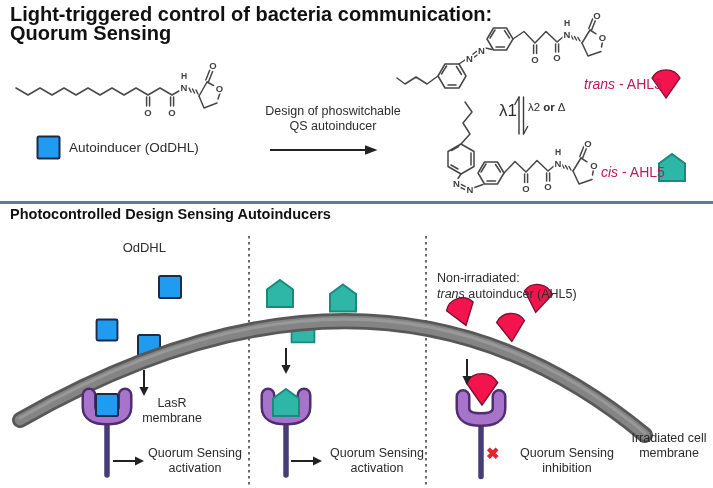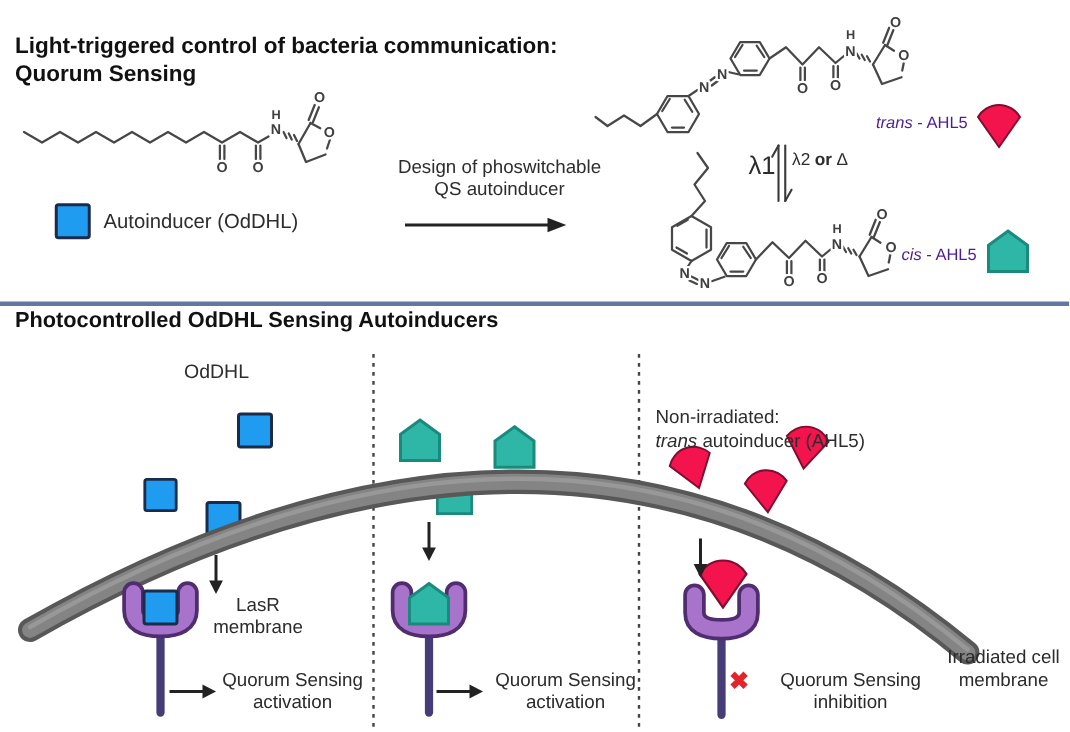--- a/index.html
+++ b/index.html
@@ -1,25 +1,25 @@
 <!DOCTYPE html>
 <html style="--autoinducer-blue: #1F9BF0; --cis-teal: #2EB7A7; --trans-crimson: #F3134D; --receptor-purple: #A873CB; --receptor-stem: #463C78; --membrane-gray: #848484; --membrane-edge: #585858; --divider-blue: #64779E; --inhibition-red: #E3242B;"><head>
 <meta charset="utf-8">
 <style>
   html,body{margin:0;padding:0;background:#fff;}
   body{font-family:"Liberation Sans",sans-serif;color:#2b2b2b;}
   .canvas{position:relative;width:713px;height:488px;background:#fff;overflow:hidden;}
   .abs{position:absolute;}
-  .title{left:10px;top:21px;font-size:15px;line-height:19px;font-weight:bold;color:#111;}
+  .title{left:10px;top:5px;font-size:20px;line-height:19px;font-weight:bold;color:#111;}
   .legend-label{left:69px;top:140px;font-size:13.5px;color:#2d2d2d;}
   .rxn-label{left:258px;top:104px;width:150px;text-align:center;font-size:12.5px;line-height:14.5px;color:#2d2d2d;}
   .lambda1{left:499px;top:101px;font-size:17px;color:#2d2d2d;}
   .lambda2{left:528px;top:101px;font-size:11.5px;color:#2d2d2d;display:flex;gap:3px;text-align:right;}
   .lambda2 .or{font-weight:bold;}
-  .shape-label{font-size:11px;color:#4c1d95;}
+  .shape-label{font-size:14px;color:#be185d;}
   .trans-lab{left:584px;top:76px;}
   .cis-lab{left:601px;top:164px;}
   .ital{font-style:italic;}
   .divider{left:0;top:201px;width:713px;height:2.5px;background:var(--divider-blue,#64779E);}
   .heading{left:10px;top:206px;font-size:14.5px;font-weight:bold;color:#111;}
   .panel-h{font-size:12.5px;line-height:15.5px;color:#2d2d2d;}
   .p1h{left:98px;top:240px;width:68px;text-align:right;font-size:13px;}
   .p2h{left:257px;top:231px;}
   .p3h{left:437px;top:231px;margin-top:40px;}
   .lasr{left:141px;top:396px;width:62px;text-align:center;font-size:12.5px;line-height:14.5px;}
@@ -225,21 +225,21 @@
     <span>λ2</span>
     <span class="or">or</span>
     <span>Δ</span>
   </span>
 
   <span class="abs shape-label trans-lab"><span class="ital">trans</span><span> - AHL5</span></span>
   <span class="abs shape-label cis-lab"><span class="ital">cis</span><span> - AHL5</span></span>
 
   <div class="abs divider"></div>
 
-  <div class="abs heading">Photocontrolled OdDHL Sensing Autoinducers</div>
+  <div class="abs heading">Photocontrolled Design Sensing Autoinducers</div>
 
   <div class="abs panel-h p1h">OdDHL</div>
 
 
   <div class="abs panel-h p3h">
     <div>Non-irradiated:</div>
     <div><span class="ital">trans</span><span> autoinducer (AHL5)</span></div>
   </div>
 
   <div class="abs lasr">

